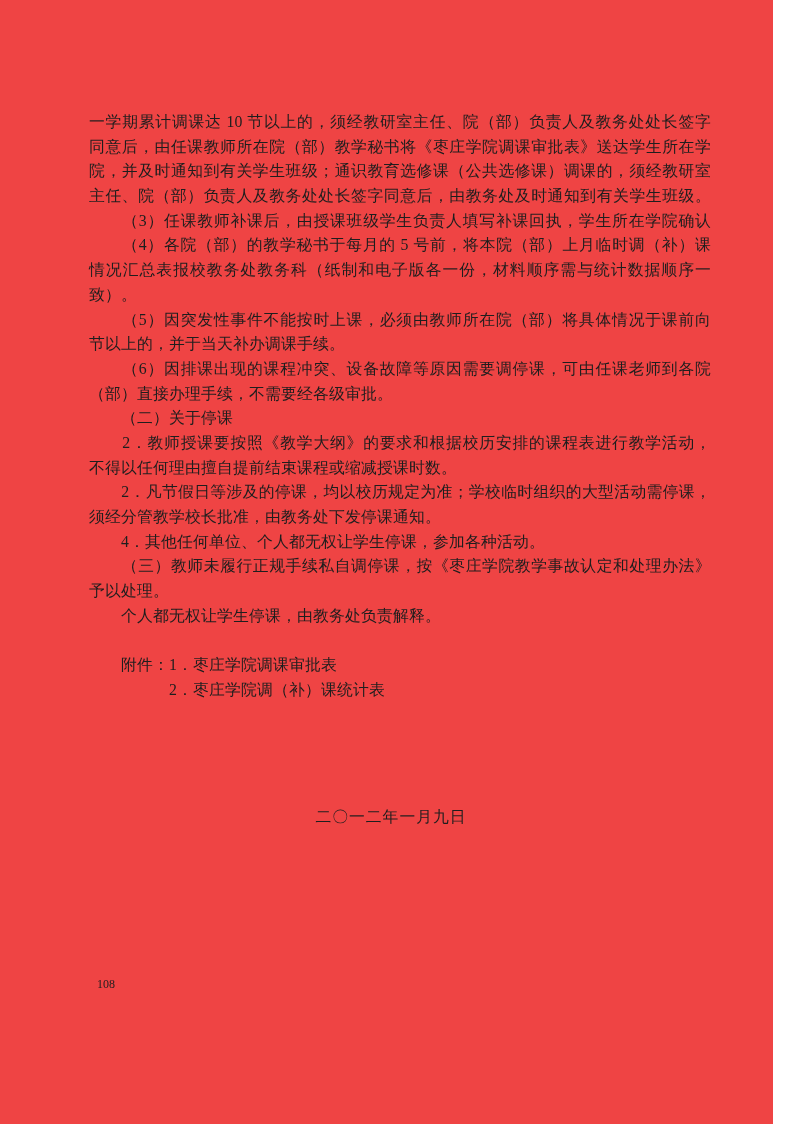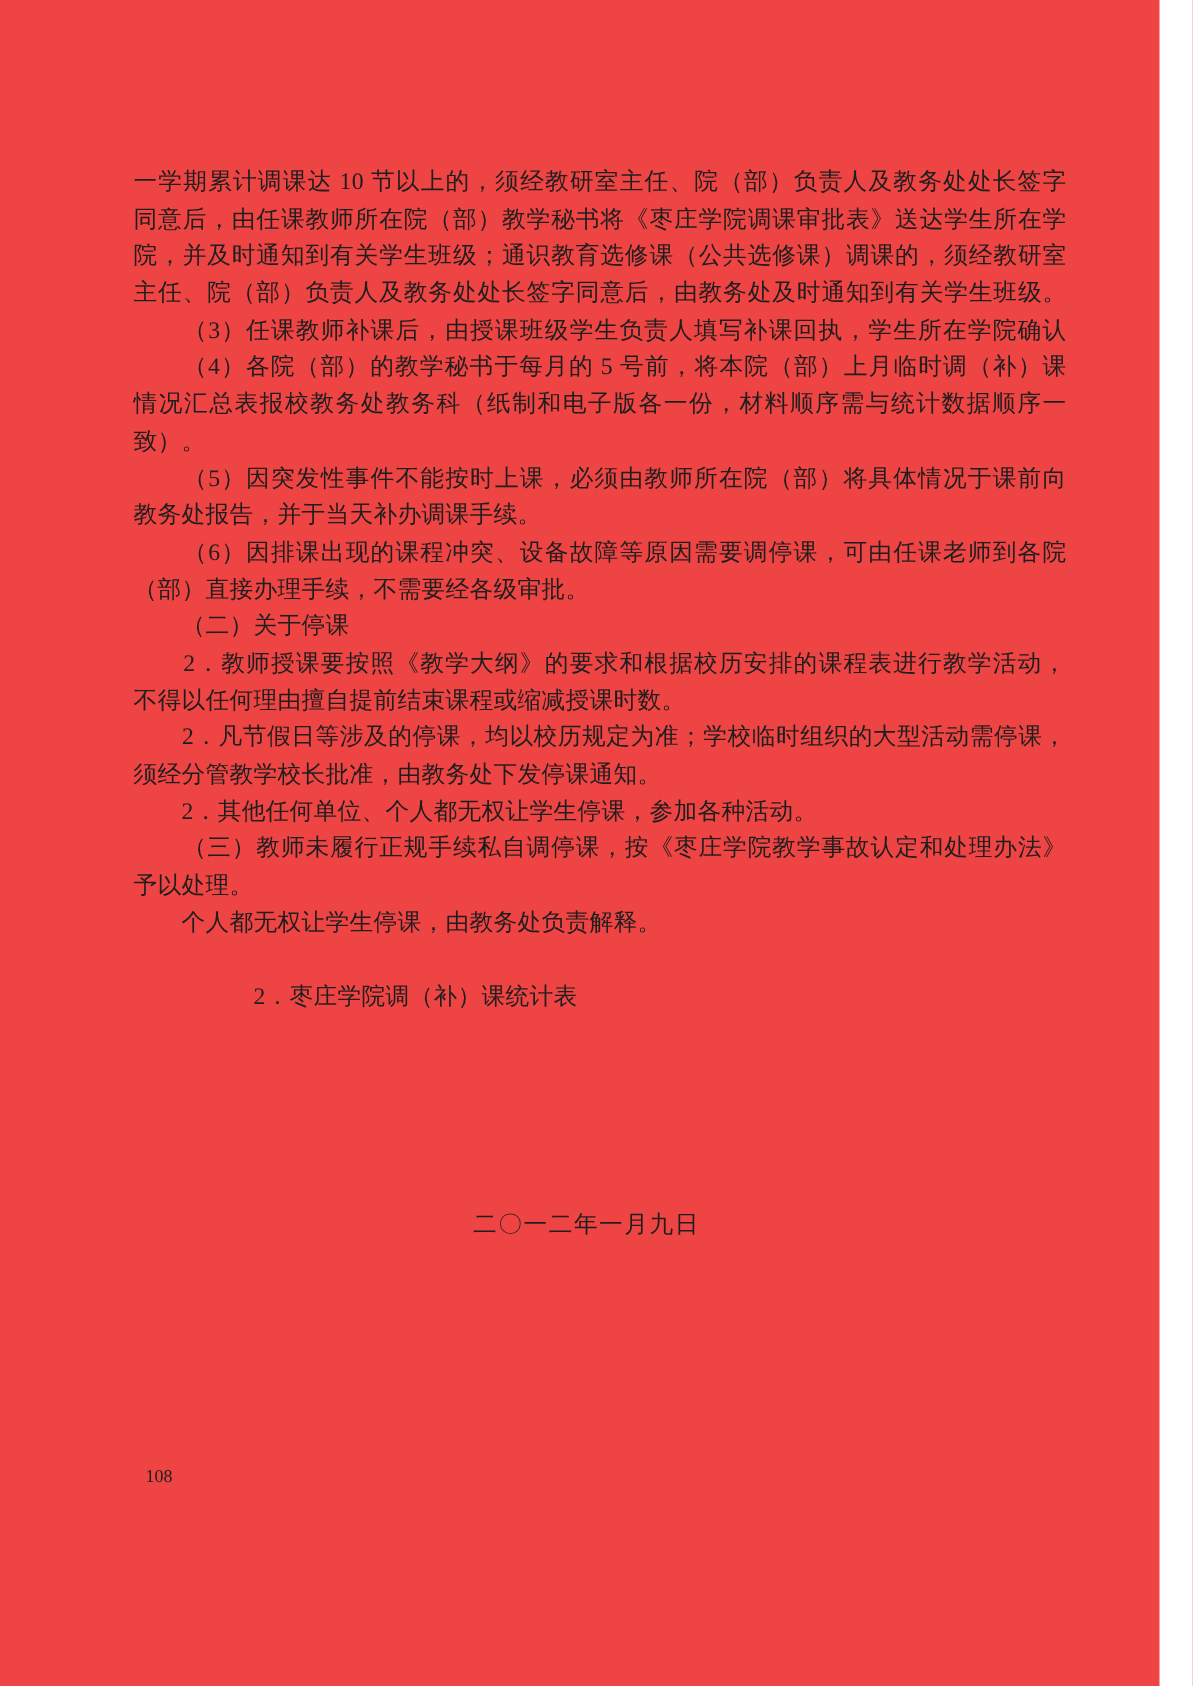--- a/index.html
+++ b/index.html
@@ -65,30 +65,31 @@
   <div class="doc-body">
       <div class="line just">一学期累计调课达 10 节以上的，须经教研室主任、院（部）负责人及教务处处长签字</div>
       <div class="line just">同意后，由任课教师所在院（部）教学秘书将《枣庄学院调课审批表》送达学生所在学</div>
       <div class="line just">院，并及时通知到有关学生班级；通识教育选修课（公共选修课）调课的，须经教研室</div>
       <div class="line just">主任、院（部）负责人及教务处处长签字同意后，由教务处及时通知到有关学生班级。</div>
       <div class="line just">　　（3）任课教师补课后，由授课班级学生负责人填写补课回执，学生所在学院确认</div>
       <div class="line just">　　（4）各院（部）的教学秘书于每月的 5 号前，将本院（部）上月临时调（补）课</div>
       <div class="line just">情况汇总表报校教务处教务科（纸制和电子版各一份，材料顺序需与统计数据顺序一</div>
       <div class="line">致）。</div>
       <div class="line just">　　（5）因突发性事件不能按时上课，必须由教师所在院（部）将具体情况于课前向</div>
-      <div class="line">教务处报告，并于当天补办调课手续。</div>
+      <div class="line">节以上的，并于当天补办调课手续。</div>
       <div class="line just">　　（6）因排课出现的课程冲突、设备故障等原因需要调停课，可由任课老师到各院</div>
       <div class="line">（部）直接办理手续，不需要经各级审批。</div>
       <div class="line">　　（二）关于停课</div>
       <div class="line just">　　2．教师授课要按照《教学大纲》的要求和根据校历安排的课程表进行教学活动，</div>
       <div class="line">不得以任何理由擅自提前结束课程或缩减授课时数。</div>
       <div class="line just">　　2．凡节假日等涉及的停课，均以校历规定为准；学校临时组织的大型活动需停课，</div>
       <div class="line">须经分管教学校长批准，由教务处下发停课通知。</div>
-      <div class="line">　　2．其他任何单位、个人都无权让学生停课，参加各种活动。</div>
+      <div class="line">　　4．其他任何单位、个人都无权让学生停课，参加各种活动。</div>
       <div class="line just">　　（三）教师未履行正规手续私自调停课，按《枣庄学院教学事故认定和处理办法》</div>
       <div class="line">予以处理。</div>
       <div class="line">　　个人都无权让学生停课，由教务处负责解释。</div>
       <div class="line">&nbsp;</div>
+      <div class="line">　　附件：1．枣庄学院调课审批表</div>
       <div class="line">　　　　　2．枣庄学院调（补）课统计表</div>
     </div>
   <div class="date-line">二〇一二年一月九日</div>
   <div class="page-number">108</div>
 </div>
 
 </body></html>

